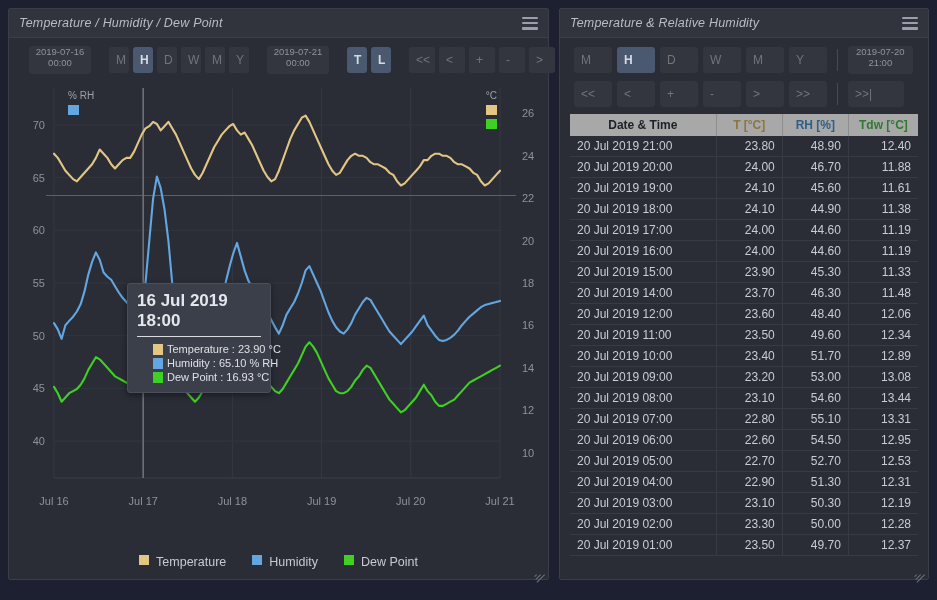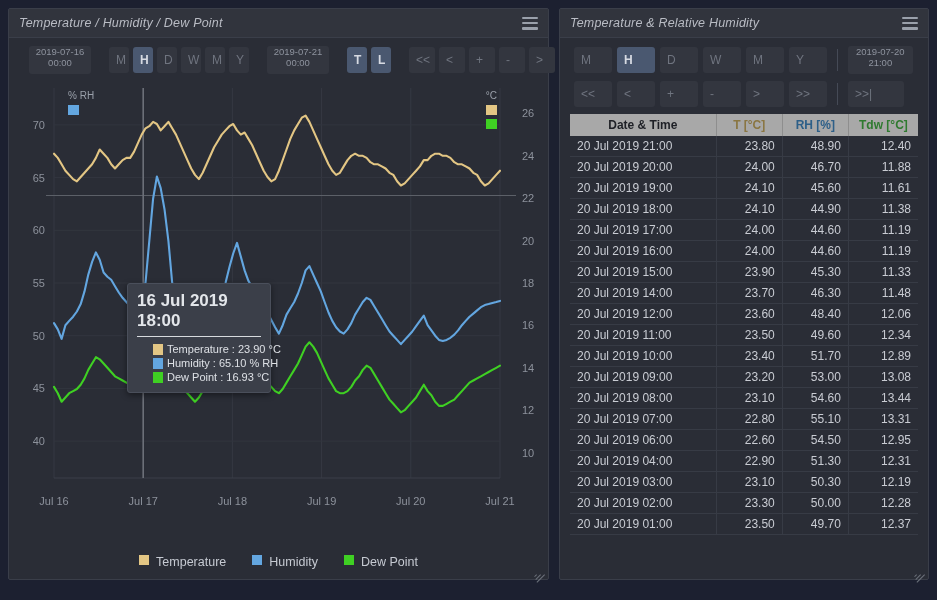--- a/index.html
+++ b/index.html
@@ -395,20 +395,26 @@
               <td>55.10</td>
               <td>13.31</td>
             </tr>
             <tr>
               <td>20 Jul 2019 06:00</td>
               <td>22.60</td>
               <td>54.50</td>
               <td>12.95</td>
             </tr>
             <tr>
+              <td>20 Jul 2019 05:00</td>
+              <td>22.70</td>
+              <td>52.70</td>
+              <td>12.53</td>
+            </tr>
+            <tr>
               <td>20 Jul 2019 04:00</td>
               <td>22.90</td>
               <td>51.30</td>
               <td>12.31</td>
             </tr>
             <tr>
               <td>20 Jul 2019 03:00</td>
               <td>23.10</td>
               <td>50.30</td>
               <td>12.19</td>

